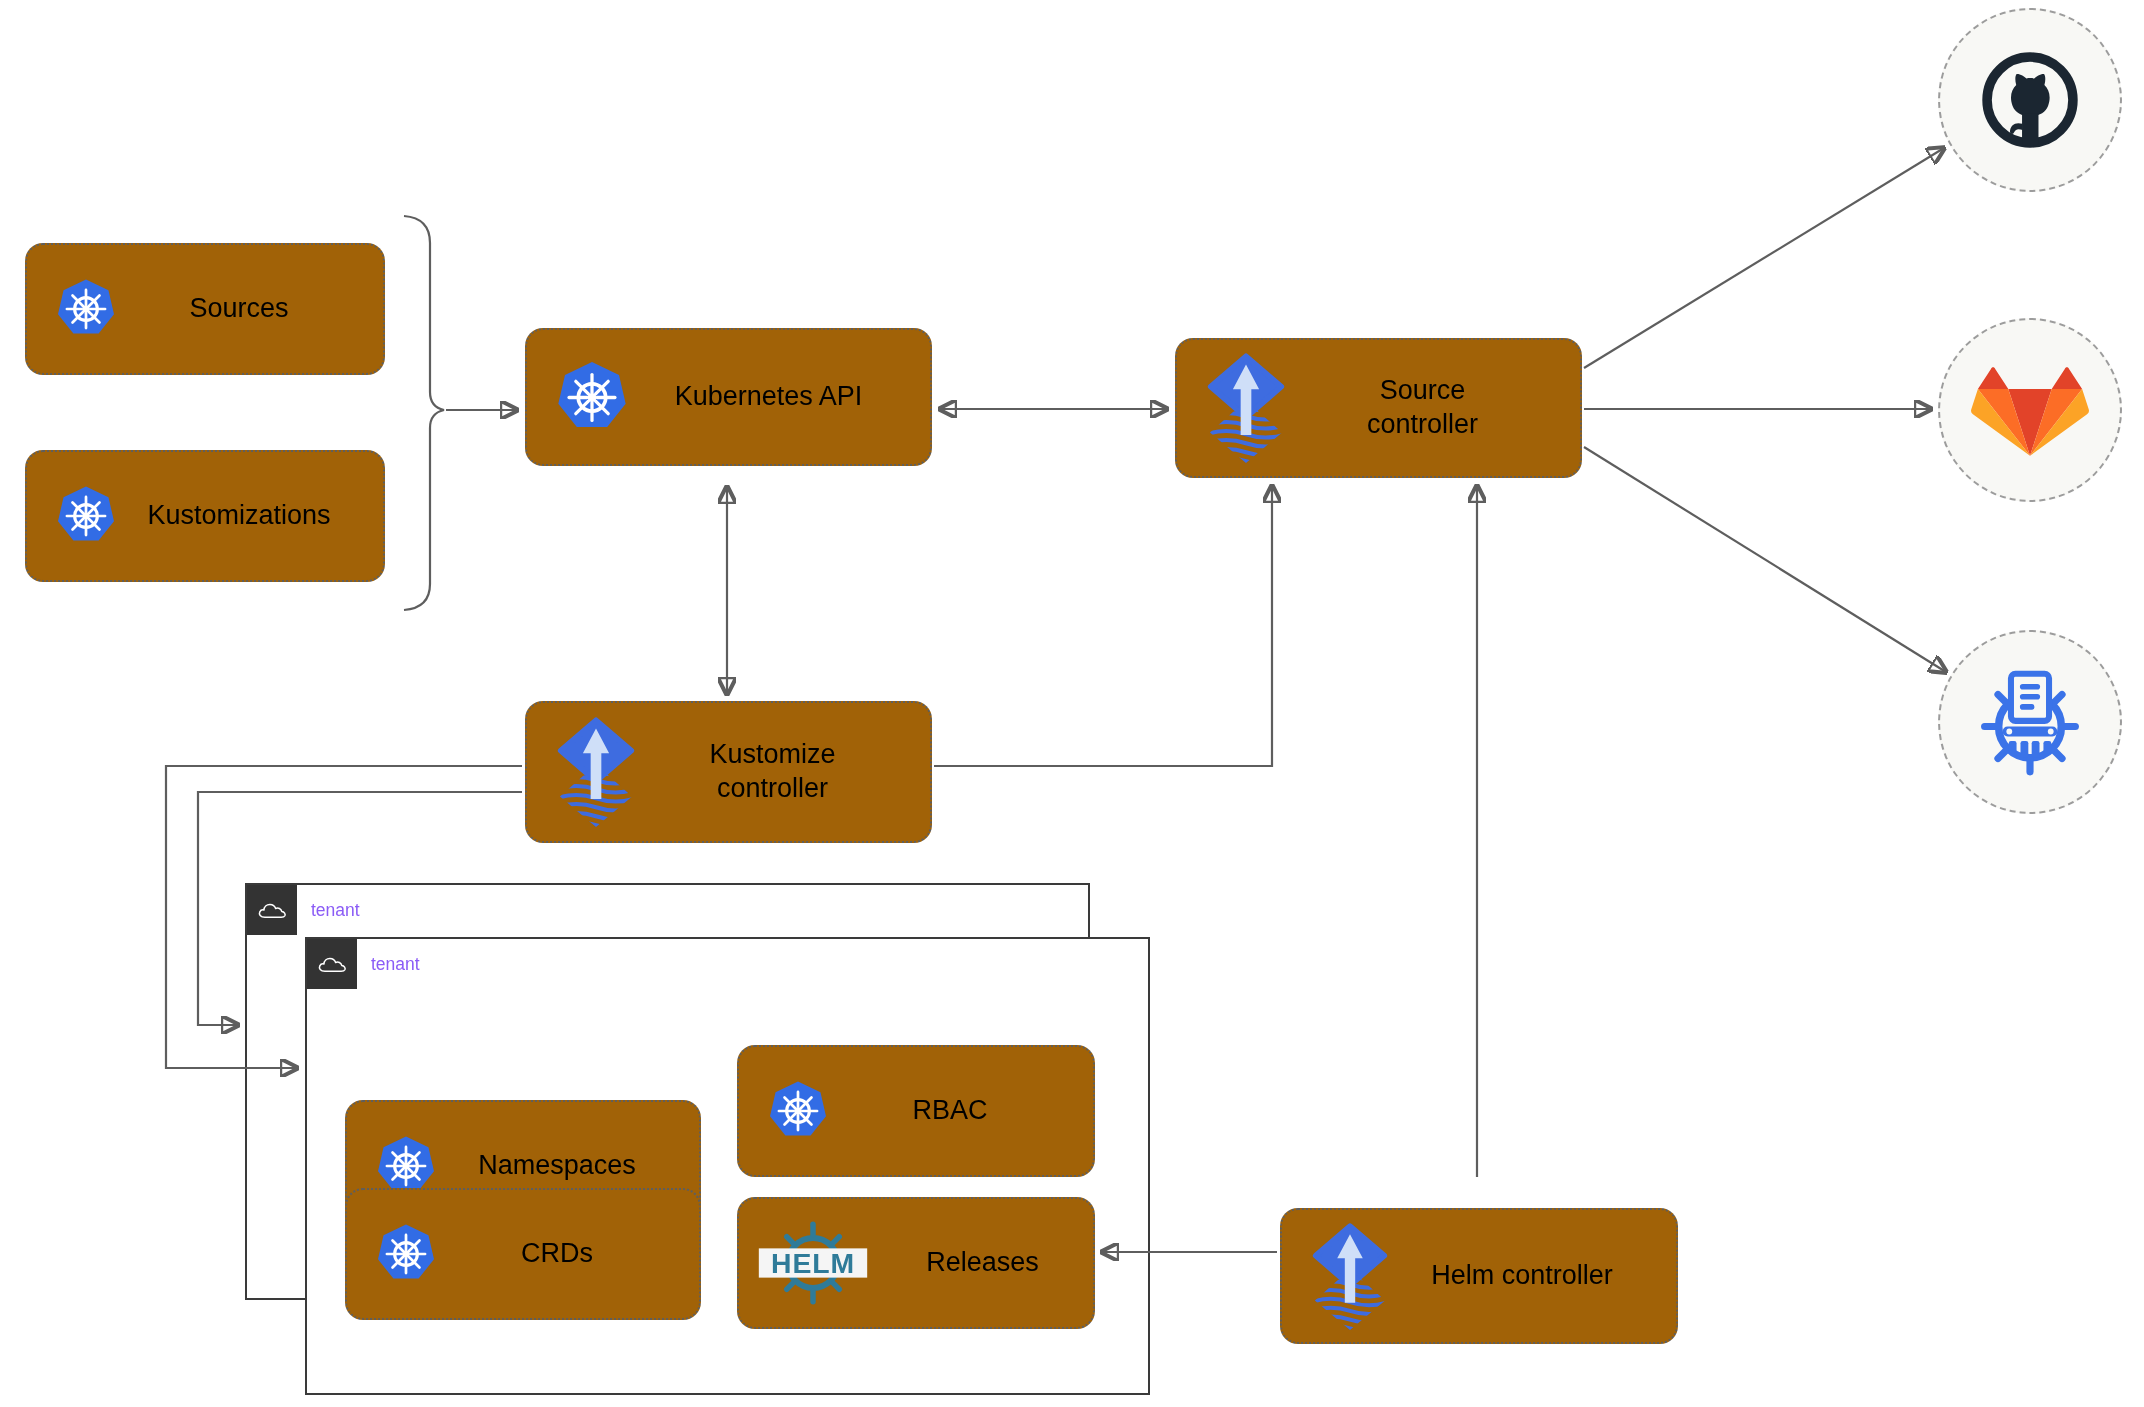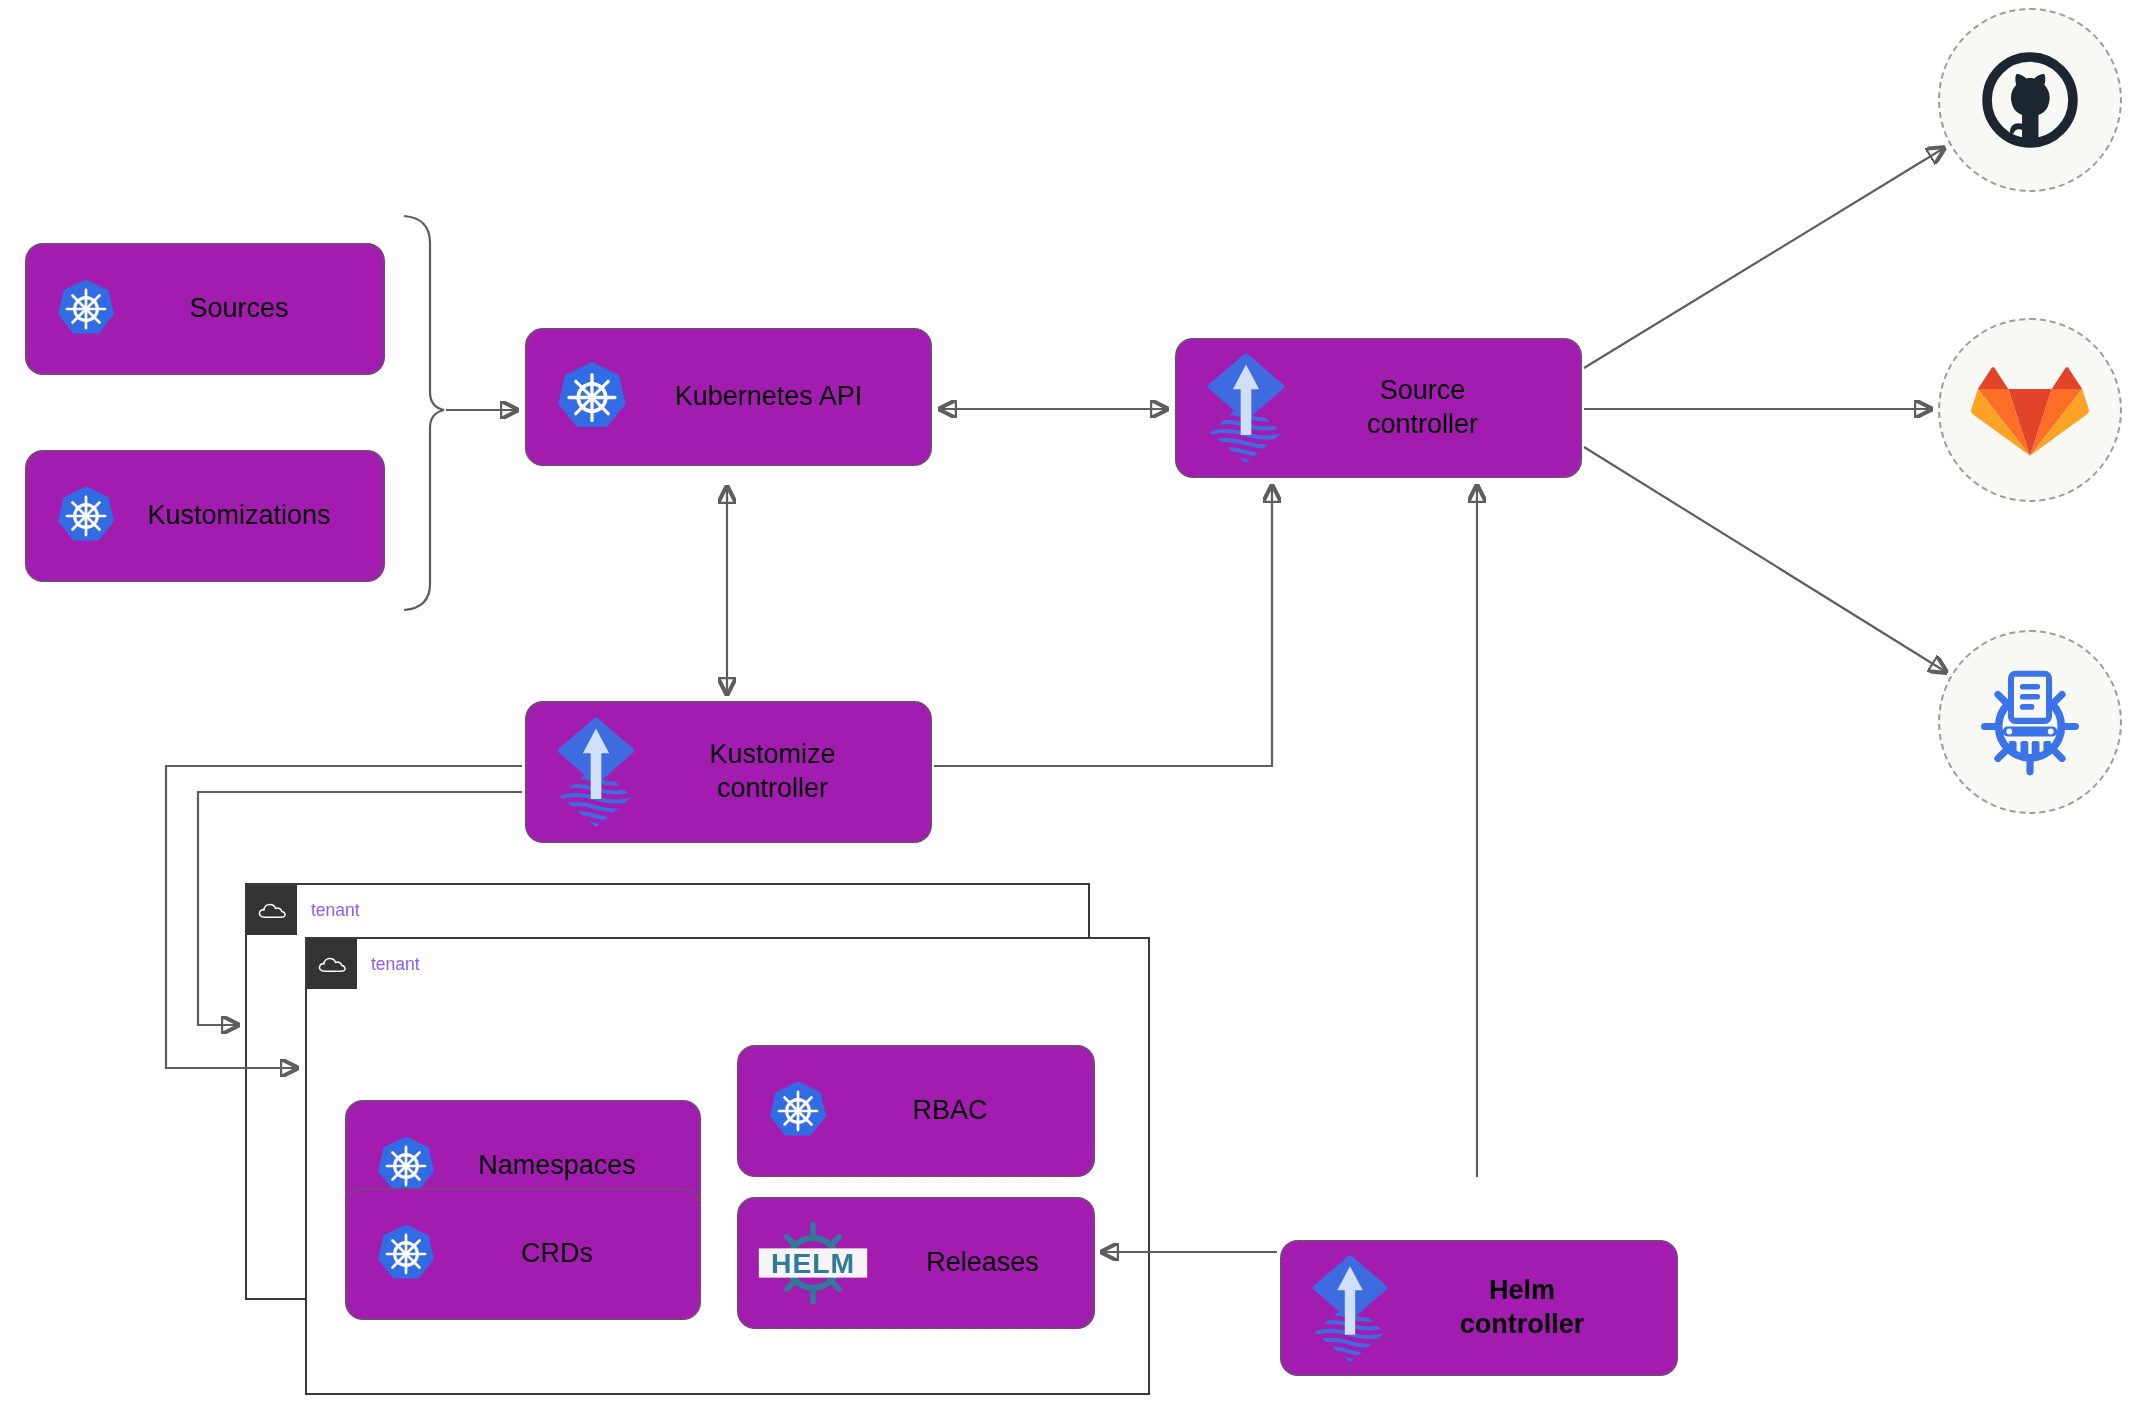--- a/index.html
+++ b/index.html
@@ -2,21 +2,21 @@
 <html><head>
 <meta charset="utf-8">
 <style>
   html,body{margin:0;padding:0;background:#ffffff;}
   #canvas{
     position:relative;width:2144px;height:1407px;background:#ffffff;overflow:hidden;
     font-family:"Liberation Sans","DejaVu Sans",sans-serif;color:#000;
   }
   
   .node{
-    position:absolute;box-sizing:border-box;background:#a21caf;
+    position:absolute;box-sizing:border-box;background:#a16207;
     border:2.5px dotted #5e5e5e;border-radius:18px;
     display:flex;align-items:center;z-index:3;
   }
   .node .icon{flex:0 0 auto;margin-left:28px;}
   .node .label-wrap{flex:1;display:flex;justify-content:center;padding-right:22px;}
   .node .label{font-size:27px;line-height:1.25;text-align:center;}
   .node.twoline .label{max-width:190px;}
   
   .endpoint{
     position:absolute;width:184px;height:184px;border-radius:50%;box-sizing:border-box;
@@ -220,21 +220,21 @@
 
   <div class="node twoline" style="left:525px;top:701px;width:407px;height:142px;align-items:center;">
     <svg class="icon" width="82" height="110" viewBox="0 0 100 134">
         <use href="#ic-flux"></use>
       </svg>
     <div class="label-wrap">
         <span class="label">Kustomize controller</span>
       </div>
   </div>
 
-  <div class="node twoline" style="left:1280px;top:1240px;width:398px;height:136px;font-weight:bold;">
+  <div class="node twoline" style="left:1280px;top:1208px;width:398px;height:136px;">
     <svg class="icon" width="80" height="107" viewBox="0 0 100 134">
         <use href="#ic-flux"></use>
       </svg>
     <div class="label-wrap">
         <span class="label">Helm controller</span>
       </div>
   </div>
 
   <div class="node" style="left:345px;top:1100px;width:356px;height:132px;">
     <svg class="icon" width="62" height="64" viewBox="0 0 100 104">

